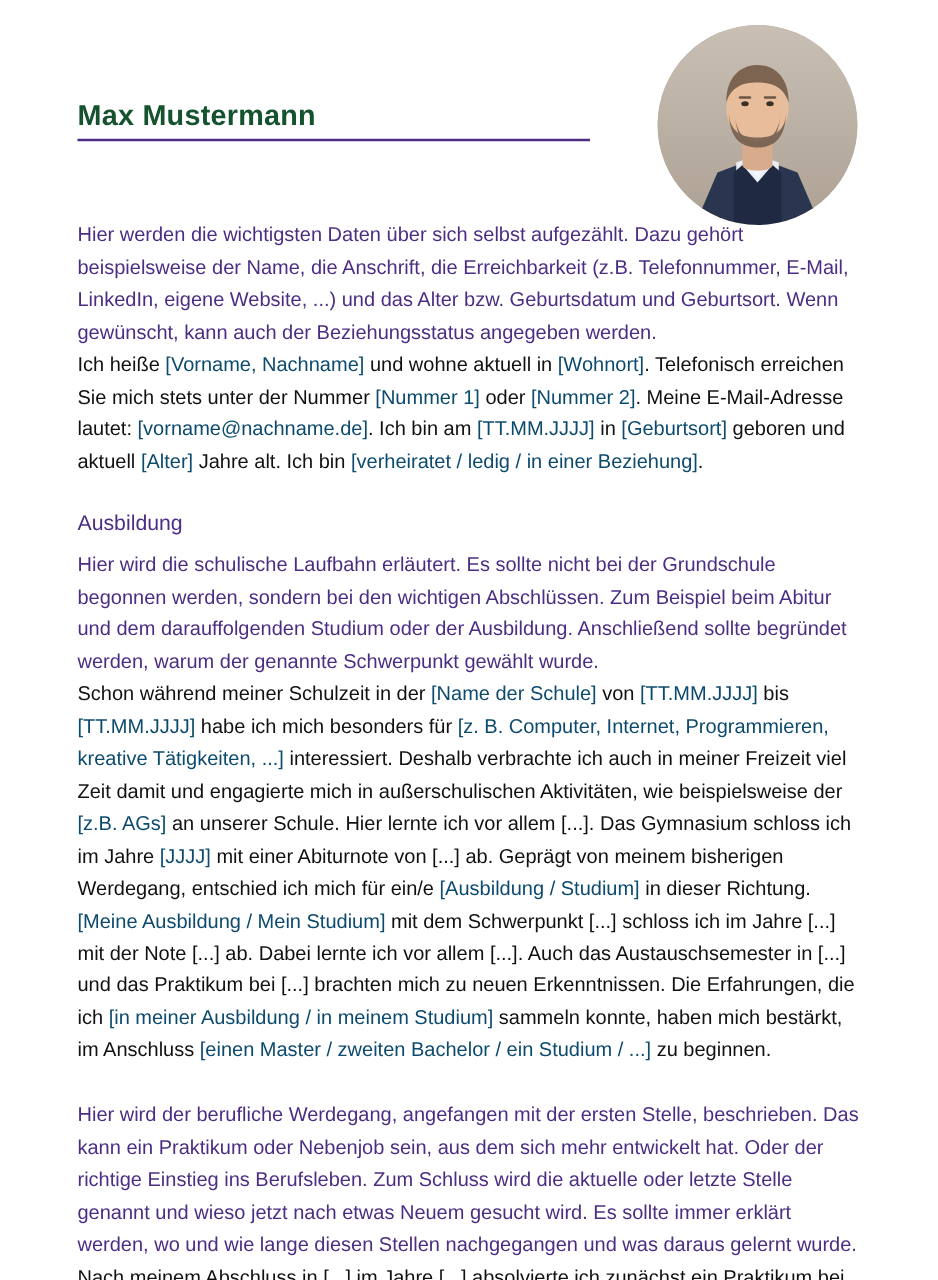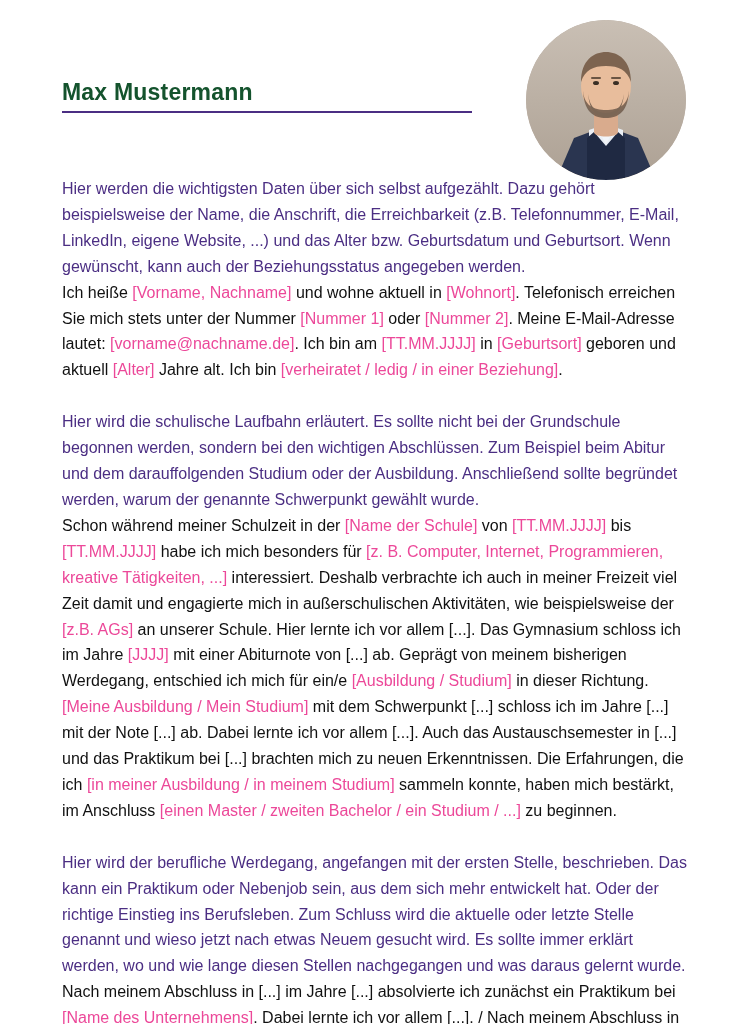--- a/index.html
+++ b/index.html
@@ -71,21 +71,21 @@
   }
   p.para {
     font-size: 16px;
     line-height: 1.62;
     margin: 0;
     color: #111111;
   }
   p.hint {
     color: #4b2e83;
   }
-  .ph { color: #ec4899; }
+  .ph { color: #0c4a6e; }
 </style>
 </head>
 <body>
 
 <div class="page">
 
   <div class="header">
     <div class="name-block">
       <div class="name">Max Mustermann</div>
       <div class="name-rule"></div>
@@ -128,20 +128,21 @@
       </svg>
     </div>
   </div>
 
   <div class="section">
     <p class="para hint">Hier werden die wichtigsten Daten über sich selbst aufgezählt. Dazu gehört beispielsweise der Name, die Anschrift, die Erreichbarkeit (z.B. Telefonnummer, E-Mail, LinkedIn, eigene Website, ...) und das Alter bzw. Geburtsdatum und Geburtsort. Wenn gewünscht, kann auch der Beziehungsstatus angegeben werden.</p>
     <p class="para"><span>Ich heiße </span><span class="ph">[Vorname, Nachname]</span><span> und wohne aktuell in </span><span class="ph">[Wohnort]</span><span>. Telefonisch erreichen Sie mich stets unter der Nummer </span><span class="ph">[Nummer 1]</span><span> oder </span><span class="ph">[Nummer 2]</span><span>. Meine E-Mail-Adresse lautet: </span><span class="ph">[vorname@nachname.de]</span><span>. Ich bin am </span><span class="ph">[TT.MM.JJJJ]</span><span> in </span><span class="ph">[Geburtsort]</span><span> geboren und aktuell </span><span class="ph">[Alter]</span><span> Jahre alt. Ich bin </span><span class="ph">[verheiratet / ledig / in einer Beziehung]</span><span>.</span></p>
   </div>
 
   <div class="section">
+    <h2 class="section-title">Ausbildung</h2>
     <p class="para hint">Hier wird die schulische Laufbahn erläutert. Es sollte nicht bei der Grundschule begonnen werden, sondern bei den wichtigen Abschlüssen. Zum Beispiel beim Abitur und dem darauffolgenden Studium oder der Ausbildung. Anschließend sollte begründet werden, warum der genannte Schwerpunkt gewählt wurde.</p>
     <p class="para"><span>Schon während meiner Schulzeit in der </span><span class="ph">[Name der Schule]</span><span> von </span><span class="ph">[TT.MM.JJJJ]</span><span> bis </span><span class="ph">[TT.MM.JJJJ]</span><span> habe ich mich besonders für </span><span class="ph">[z. B. Computer, Internet, Programmieren, kreative Tätigkeiten, ...]</span><span> interessiert. Deshalb verbrachte ich auch in meiner Freizeit viel Zeit damit und engagierte mich in außerschulischen Aktivitäten, wie beispielsweise der </span><span class="ph">[z.B. AGs]</span><span> an unserer Schule. Hier lernte ich vor allem [...]. Das Gymnasium schloss ich im Jahre </span><span class="ph">[JJJJ]</span><span> mit einer Abiturnote von [...] ab. Geprägt von meinem bisherigen Werdegang, entschied ich mich für ein/e </span><span class="ph">[Ausbildung / Studium]</span><span> in dieser Richtung.</span></p>
     <p class="para"><span class="ph">[Meine Ausbildung / Mein Studium]</span><span> mit dem Schwerpunkt [...] schloss ich im Jahre [...] mit der Note [...] ab. Dabei lernte ich vor allem [...]. Auch das Austauschsemester in [...] und das Praktikum bei [...] brachten mich zu neuen Erkenntnissen. Die Erfahrungen, die ich </span><span class="ph">[in meiner Ausbildung / in meinem Studium]</span><span> sammeln konnte, haben mich bestärkt, im Anschluss </span><span class="ph">[einen Master / zweiten Bachelor / ein Studium / ...]</span><span> zu beginnen.</span></p>
   </div>
 
   <div class="section">
     <p class="para hint">Hier wird der berufliche Werdegang, angefangen mit der ersten Stelle, beschrieben. Das kann ein Praktikum oder Nebenjob sein, aus dem sich mehr entwickelt hat. Oder der richtige Einstieg ins Berufsleben. Zum Schluss wird die aktuelle oder letzte Stelle genannt und wieso jetzt nach etwas Neuem gesucht wird. Es sollte immer erklärt werden, wo und wie lange diesen Stellen nachgegangen und was daraus gelernt wurde.</p>
     <p class="para"><span>Nach meinem Abschluss in [...] im Jahre [...] absolvierte ich zunächst ein Praktikum bei </span><span class="ph">[Name des Unternehmens]</span><span>. Dabei lernte ich vor allem [...]. / Nach meinem Abschluss in [...] im Jahre [...]</span></p>
   </div>
 

